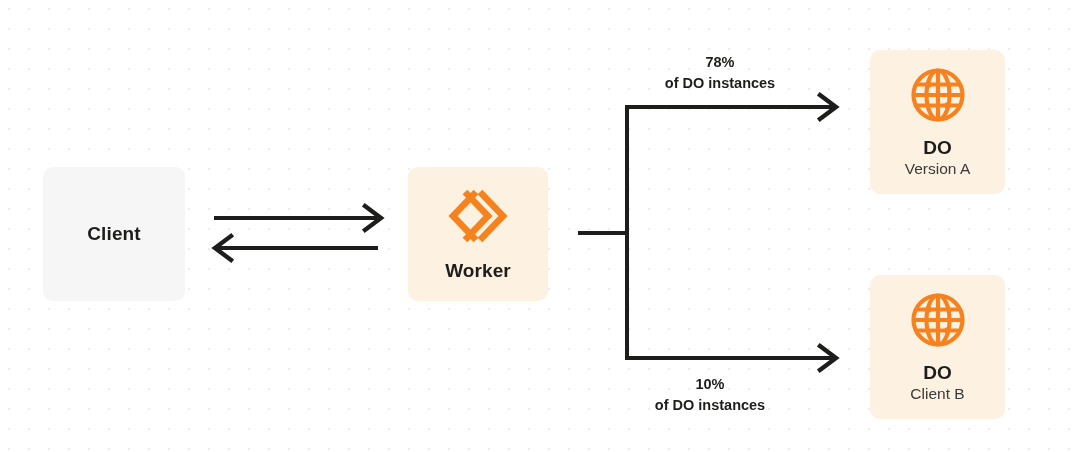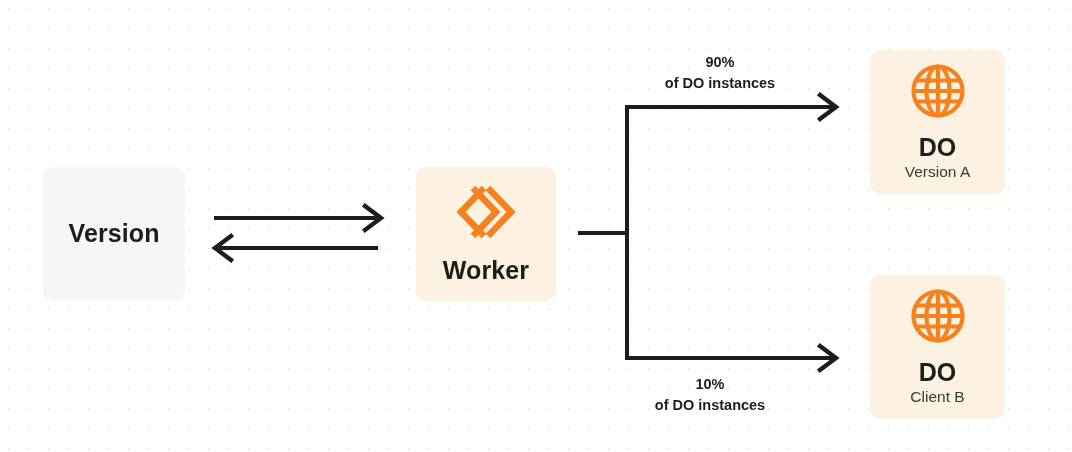--- a/index.html
+++ b/index.html
@@ -39,39 +39,38 @@
     width: 142px;
     height: 134px;
     background: #f6f6f7;
   }
   .node-worker {
     left: 408px;
     top: 167px;
     width: 140px;
     height: 134px;
     background: #fdf1e1;
-    margin-left: 8px;
   }
   .node-do-a {
     left: 870px;
     top: 50px;
     width: 135px;
     height: 144px;
     background: #fdf1e1;
   }
   .node-do-b {
     left: 870px;
     top: 275px;
     width: 135px;
     height: 144px;
     background: #fdf1e1;
   }
 
   .node-title {
-    font-size: 25px;
+    font-size: 19px;
     font-weight: bold;
     color: #1d1d1b;
     letter-spacing: 0.1px;
     line-height: 1.1;
     text-align: right;
   }
   .node-subtitle {
     font-size: 15.5px;
     font-weight: normal;
     color: #3a3a38;
@@ -158,31 +157,31 @@
       <path class="conn-head" d="M 820 95 L 836 107 L 820 119"></path>
     </g>
 
     <g>
       <path class="conn-line" d="M 625 358 L 833 358"></path>
       <path class="conn-head" d="M 820 346 L 836 358 L 820 370"></path>
     </g>
   </svg>
 
   <div class="edge-label edge-label-top">
-    <div>90%</div>
+    <div>78%</div>
     <div>of DO instances</div>
   </div>
 
   <div class="edge-label edge-label-bottom">
     <div>10%</div>
     <div>of DO instances</div>
   </div>
 
   <div class="node node-client">
-    <div class="node-title">Version</div>
+    <div class="node-title">Client</div>
   </div>
 
   <div class="node node-worker">
     <div class="node-icon worker-icon-wrap">
       <svg width="64" height="58" viewBox="0 0 64 58" aria-hidden="true">
         <g fill="none" stroke="#f6821f" stroke-width="6.6" stroke-linecap="butt" stroke-linejoin="miter">
           <path d="M 30 5 L 7 29 L 30 53"></path>
           <path d="M 34 5 L 57 29 L 34 53"></path>
           <path d="M 19 5 L 42 29 L 19 53"></path>
         </g>

